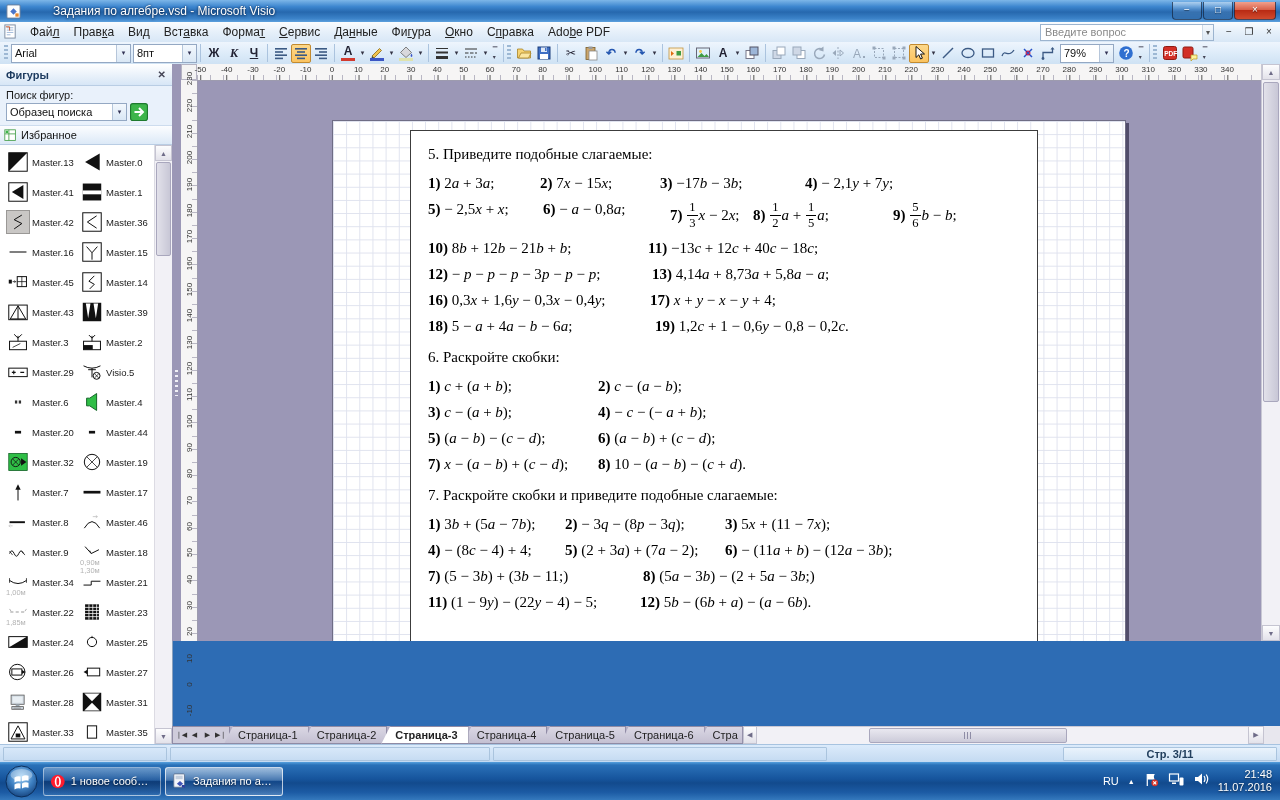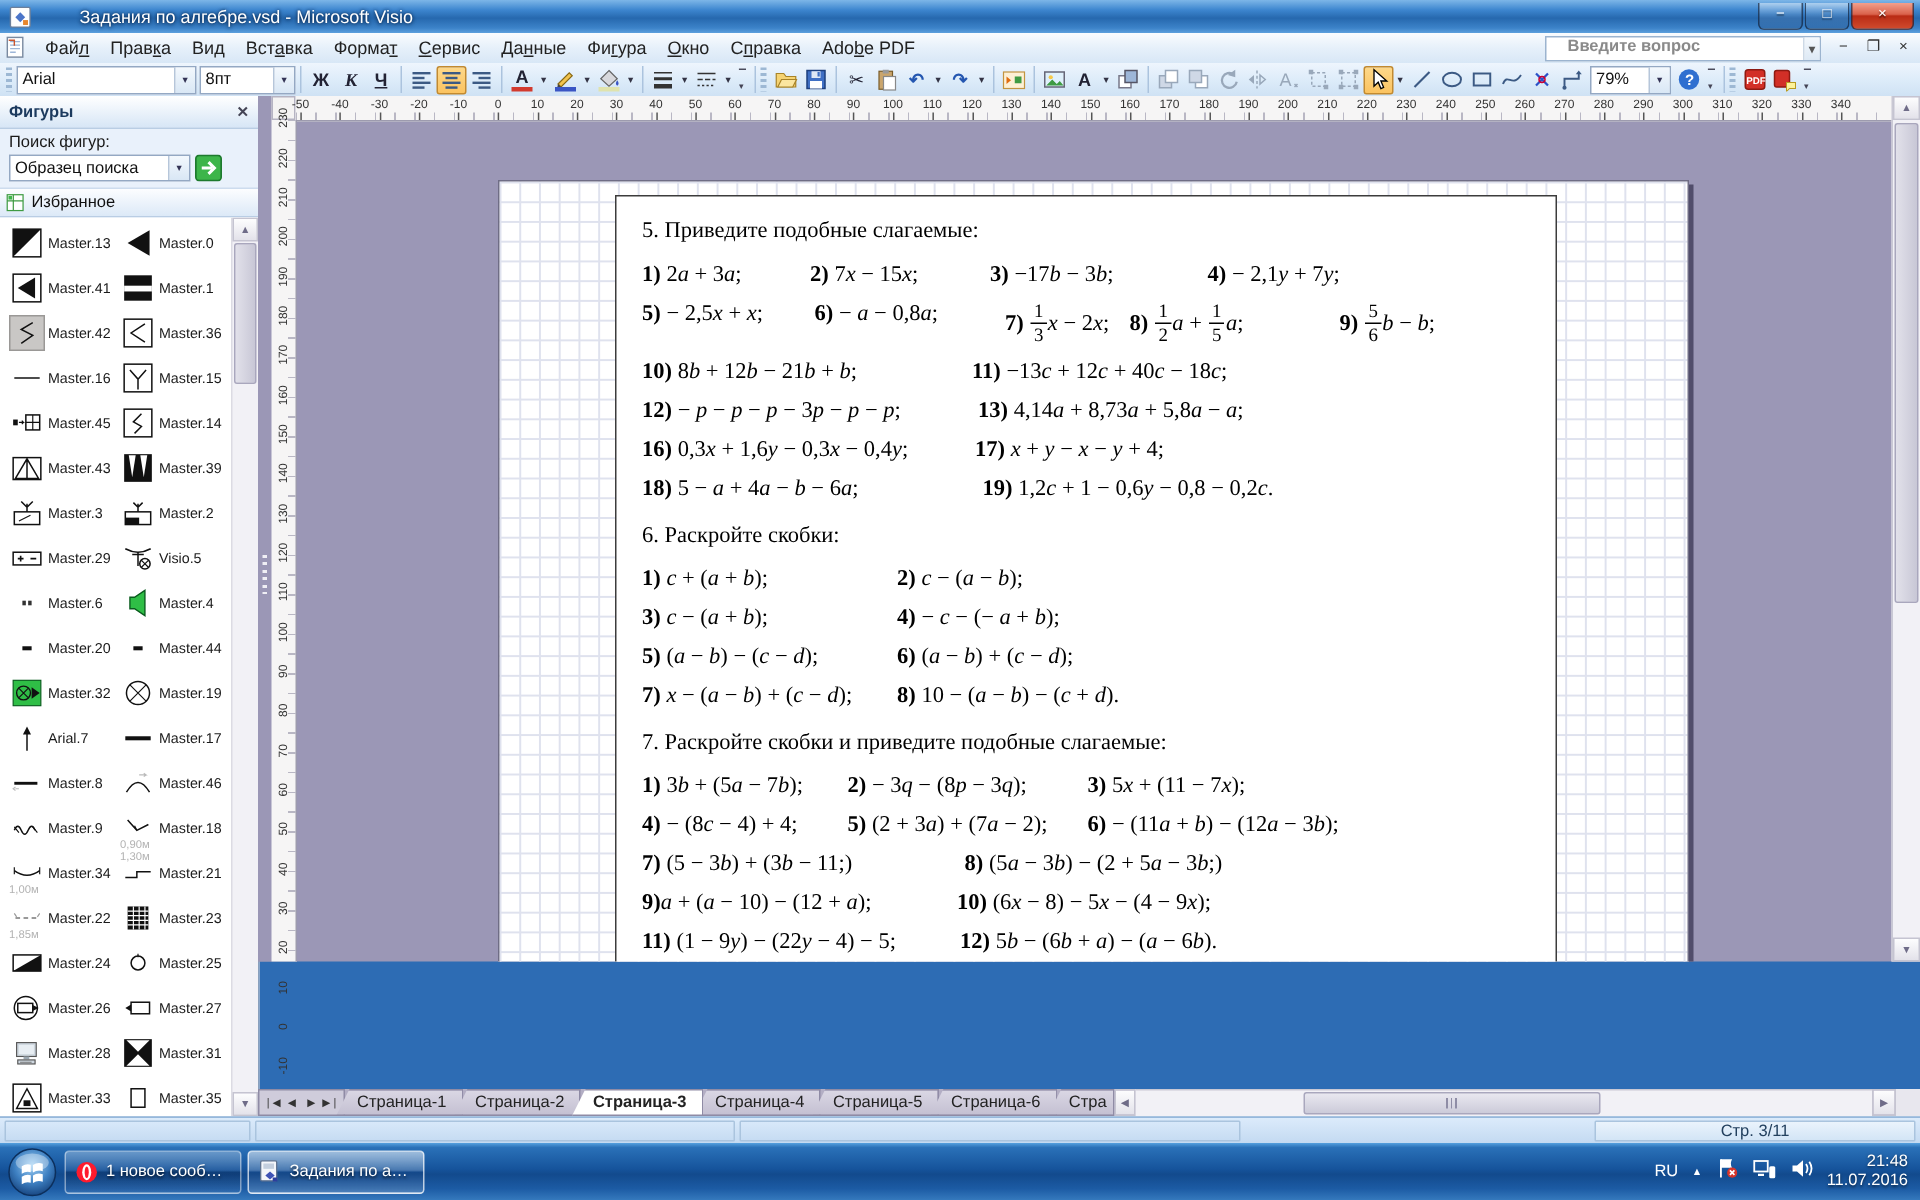--- a/index.html
+++ b/index.html
@@ -12,21 +12,21 @@
   .title-text{color:#fff;font-size:12px;text-shadow:0 1px 3px rgba(10,40,80,.95),0 0 2px rgba(10,40,80,.8);}
   .win-controls{margin-left:auto;display:flex;}
   .wbtn{width:28px;height:17px;margin-left:1px;border:1px solid rgba(20,40,70,.75);border-top:none;border-radius:0 0 4px 4px;background:linear-gradient(180deg,rgba(255,255,255,.45),rgba(255,255,255,.12) 45%,rgba(0,20,60,.18));color:#fff;font-size:10px;line-height:15px;text-align:center;text-shadow:0 1px 1px rgba(0,0,0,.6);}
   .wbtn.close{width:40px;background:linear-gradient(180deg,#f2a08c,#d9614a 45%,#b92b14 50%,#d04a2d);}
 
   
   .menubar{top:22px;height:20px;background:linear-gradient(180deg,#fafcfe,#e6f0fa 50%,#d8e7f6);border-bottom:1px solid #c0d4ea;display:flex;align-items:center;font-size:12px;color:#222;}
   .menu-doc-icon{width:16px;height:16px;margin:0 4px 0 3px;flex:none;}
   .mitem{padding:2px 7px;cursor:default;white-space:nowrap;}
   .mitem u{text-underline-offset:1px;}
-  .question-box{margin-left:auto;width:168px;height:15px;background:#fff;border:1px solid #9cb4cf;font-size:11px;color:#8a8a8a;display:flex;padding-left:14px;font-weight:bold;}
+  .question-box{margin-left:auto;width:168px;height:15px;background:#fff;border:1px solid #9cb4cf;font-size:11px;color:#8a8a8a;display:flex;align-items:center;padding-left:4px;}
   .qdrop{margin-left:auto;color:#555;font-size:8px;padding:0 3px;border-left:1px solid #cdd9e6;height:100%;display:flex;align-items:center;background:linear-gradient(#f4f8fc,#dde9f5);}
   .mdi-controls{display:flex;margin:0 4px 0 8px;gap:6px;}
   .mdibtn{font-size:10px;color:#333;width:14px;text-align:center;line-height:14px;}
 
   
   .toolbar{top:42px;height:22px;background:linear-gradient(180deg,#eef5fd,#dcebf9 55%,#cfe2f4);border-bottom:1px solid #aec7e0;display:flex;align-items:center;padding-left:4px;}
   .tgrip{width:4px;height:16px;margin-right:3px;background:repeating-linear-gradient(180deg,#9db8d4 0 2px,transparent 2px 4px);}
   .combo{height:17px;background:#fff;border:1px solid #94a8c3;display:flex;align-items:center;font-size:11px;color:#111;}
   .combo .cv{padding:0 3px;white-space:nowrap;overflow:hidden;flex:1;}
   .combo .ca{width:13px;align-self:stretch;border-left:1px solid #b6c6da;background:linear-gradient(#f3f8fd,#d9e7f5);font-size:7px;color:#335;display:flex;align-items:center;justify-content:center;}
@@ -100,21 +100,21 @@
   .tscroll-left{width:12px;background:linear-gradient(#fdfdfe,#e3e2ea);border:1px solid #c5c4d1;color:#6f6c88;font-size:7px;display:flex;align-items:center;justify-content:center;}
   .hsc-track{flex:1;background:#f2f1f6;position:relative;border-top:1px solid #c9c8d4;}
   .hsc-thumb{position:absolute;left:112px;width:196px;top:1px;bottom:1px;border-radius:2px;background:linear-gradient(#e9e8f0,#cccbd9);border:1px solid #a9a7bd;display:flex;align-items:center;justify-content:center;}
   .hsc-thumb .grip{width:8px;height:7px;background:repeating-linear-gradient(90deg,#8f8da6 0 1px,transparent 1px 3px);}
   .hsc-right{width:14px;background:linear-gradient(#fdfdfe,#e3e2ea);border:1px solid #c5c4d1;color:#6f6c88;font-size:7px;display:flex;align-items:center;justify-content:center;}
   .corner-grip{width:16px;background:#e8e7ee;position:relative;}
 
   
   .statusbar{top:744px;height:18px;background:linear-gradient(180deg,#dcebfb,#c2d9f1);border-top:1px solid #a7c3e0;font-size:11px;color:#23405e;}
   .sp{position:absolute;top:2px;bottom:2px;border:1px solid #aac4de;border-radius:1px;}
-  .sp.pageind{display:flex;align-items:center;justify-content:center;background:linear-gradient(#eaf3fc,#d3e5f6);}
+  .sp.pageind{display:flex;align-items:center;justify-content:center;background:linear-gradient(#eaf3fc,#d3e5f6);font-weight:bold;}
 
   
   .taskbar{top:762px;height:38px;background:linear-gradient(180deg,#55a0de 0%,#2a71b8 8%,#16549c 45%,#124a8d 55%,#1c5ba4 80%,#3579bd 100%);display:flex;align-items:center;}
   .orb{width:37px;height:37px;margin:0 3px;flex:none;}
   .taskbtn{width:118px;height:29px;margin-right:4px;border-radius:3px;border:1px solid rgba(255,255,255,.45);background:linear-gradient(180deg,rgba(255,255,255,.30),rgba(255,255,255,.08) 45%,rgba(0,10,40,.22) 50%,rgba(255,255,255,.06));display:flex;align-items:center;padding:0 6px;box-sizing:border-box;color:#fff;font-size:11px;text-shadow:0 1px 2px rgba(0,0,0,.7);}
   .taskbtn.active{background:linear-gradient(180deg,rgba(255,255,255,.55),rgba(255,255,255,.22) 45%,rgba(20,60,120,.25) 50%,rgba(255,255,255,.18));border-color:rgba(255,255,255,.7);}
   .taskbtn .tklabel{white-space:nowrap;overflow:hidden;text-overflow:ellipsis;margin-left:5px;}
   .tray{margin-left:auto;display:flex;align-items:center;gap:9px;padding-right:8px;color:#fff;}
   .tray .lang{font-size:11px;}
   .tray .caret{font-size:7px;}
@@ -732,21 +732,21 @@
           </span>
           <span class="m-lbl">Master.19</span>
         </div>
         <div class="m-cell">
           <span class="m-ic">
             <svg viewBox="0 0 26 26" width="20" height="20">
               <path d="M13,24 V8" stroke="#111" stroke-width="1.3"></path>
               <path d="M13,3 L9.5,10 h7 Z" fill="#111"></path>
             </svg>
           </span>
-          <span class="m-lbl">Arial.7</span>
+          <span class="m-lbl">Master.7</span>
         </div>
         <div class="m-cell">
           <span class="m-ic">
             <svg viewBox="0 0 26 26" width="20" height="20">
               <rect x="2" y="11.5" width="22" height="3.5" fill="#111"></rect>
             </svg>
           </span>
           <span class="m-lbl">Master.17</span>
         </div>
         <div class="m-cell">
@@ -1049,24 +1049,20 @@
             <div class="docrow">
               <span class="doc-it" style="min-width: 137px;"><b>4)</b> − (8<i>c</i> − 4) + 4;</span>
               <span class="doc-it" style="min-width: 160px;"><b>5)</b> (2 + 3<i>a</i>) + (7<i>a</i> − 2);</span>
               <span class="doc-it"><b>6)</b> − (11<i>a</i> + <i>b</i>) − (12<i>a</i> − 3<i>b</i>);</span>
             </div>
             <div class="docrow">
               <span class="doc-it" style="min-width: 215px;"><b>7)</b> (5 − 3<i>b</i>) + (3<i>b</i> − 11;)</span>
               <span class="doc-it"><b>8)</b> (5<i>a</i> − 3<i>b</i>) − (2 + 5<i>a</i> − 3<i>b</i>;)</span>
             </div>
             <div class="docrow">
-              <span class="doc-it" style="min-width: 210px;"><b>9)</b><i>a</i> + (<i>a</i> − 10) − (12 + <i>a</i>);</span>
-              <span class="doc-it"><b>10)</b> (6<i>x</i> − 8) − 5<i>x</i> − (4 − 9<i>x</i>);</span>
-            </div>
-            <div class="docrow">
               <span class="doc-it" style="min-width: 212px;"><b>11)</b> (1 − 9<i>y</i>) − (22<i>y</i> − 4) − 5;</span>
               <span class="doc-it"><b>12)</b> 5<i>b</i> − (6<i>b</i> + <i>a</i>) − (<i>a</i> − 6<i>b</i>).</span>
             </div>
           </div>
         </div>
     </div>
   </div>
   <div class="v-scroll">
     <div class="arr" style="top:0;">▲</div>
     <div class="thumb" style="top:18px;height:318px;"></div>

